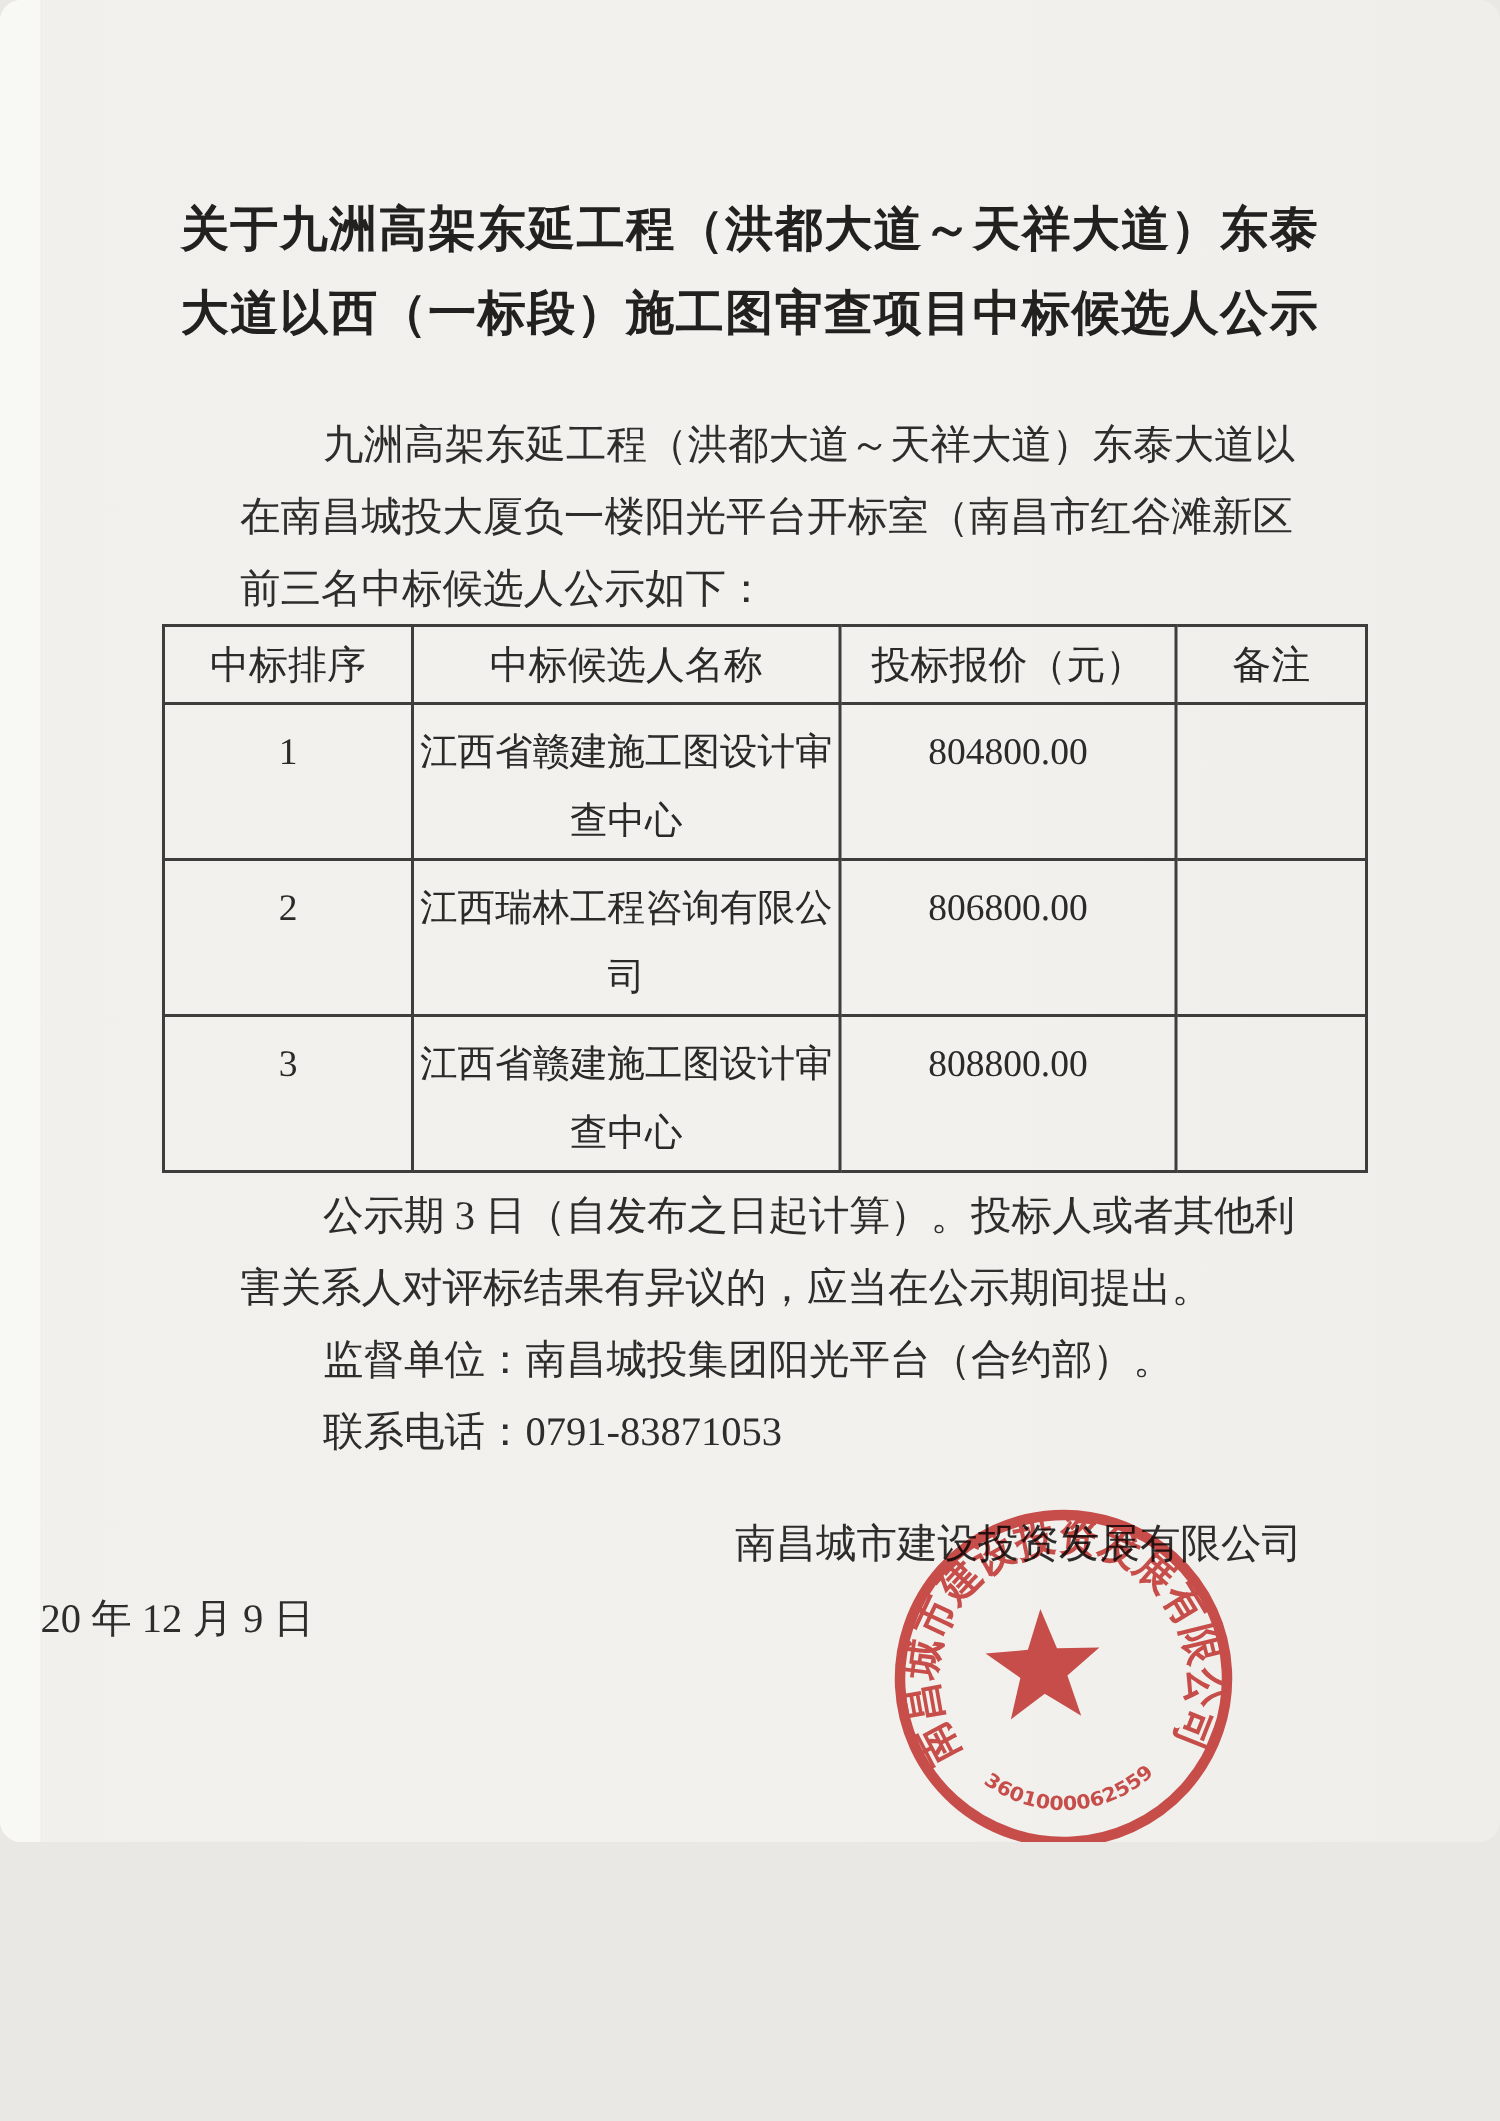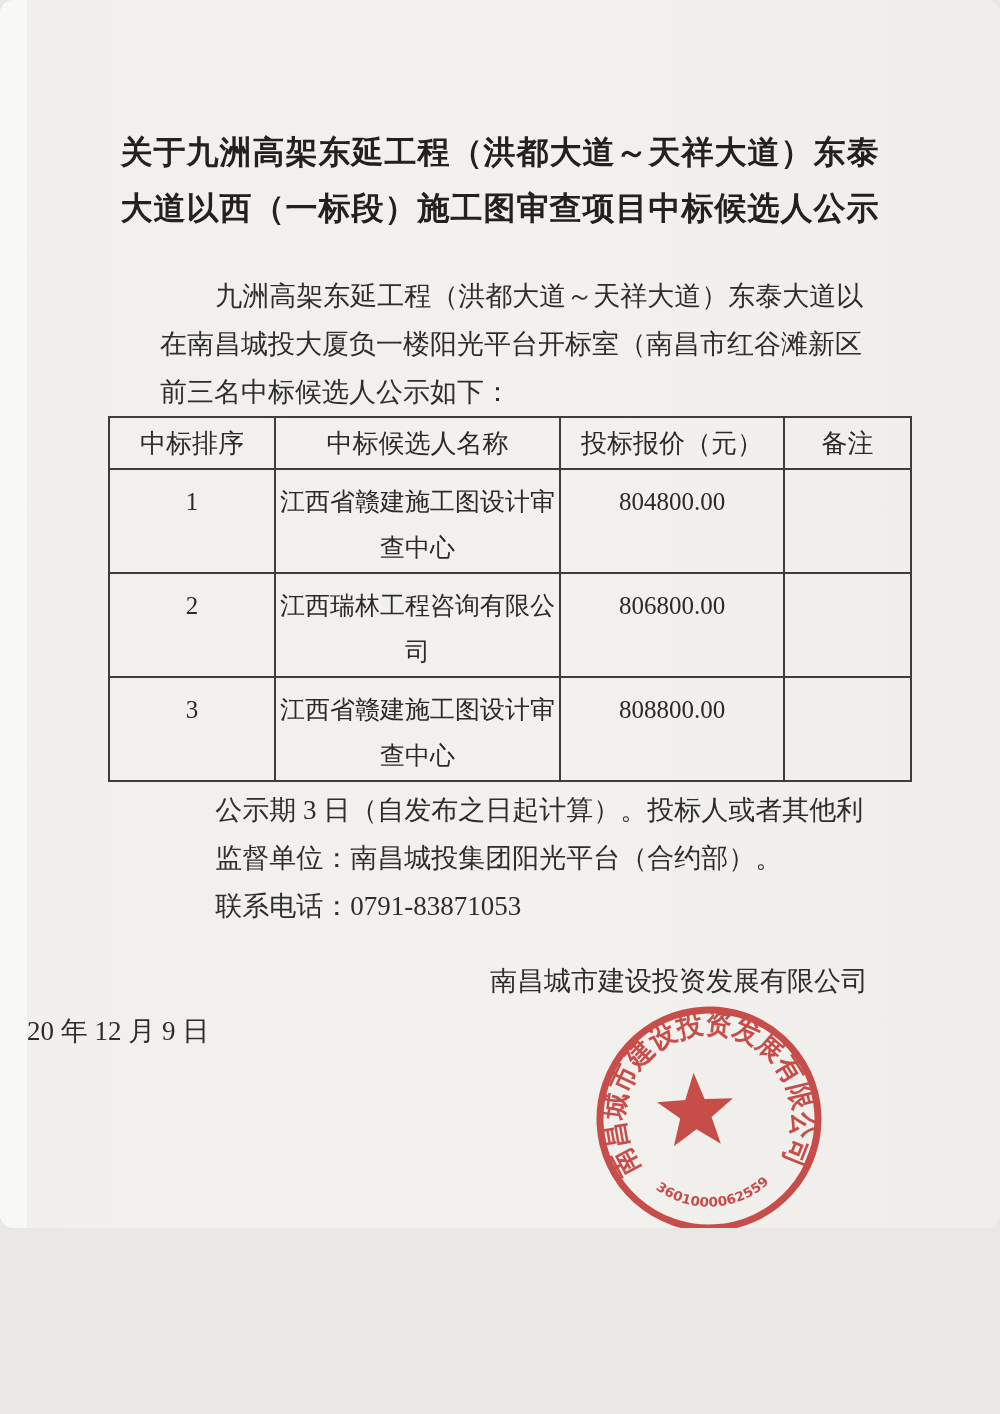--- a/index.html
+++ b/index.html
@@ -102,20 +102,21 @@
         <td>3</td>
         <td>江西省赣建施工图设计审查中心</td>
         <td>808800.00</td>
         <td></td>
       </tr>
     </tbody>
   </table>
 
   <div class="notice">
     <div class="line indent">公示期 3 日（自发布之日起计算）。投标人或者其他利</div>
+    <div class="line">害关系人对评标结果有异议的，应当在公示期间提出。</div>
     <div class="line indent">监督单位：南昌城投集团阳光平台（合约部）。</div>
     <div class="line indent">联系电话：0791-83871053</div>
   </div>
 
   <div class="sign-company">南昌城市建设投资发展有限公司</div>
   <div class="sign-date">2020 年 12 月 9 日</div>
 
   <svg class="seal" viewBox="-117 -117 234 234" aria-hidden="true">
     <defs>
       <path id="sealArcTop" d="M -66 53 A 85 85 0 1 1 66 53" fill="none"></path>

